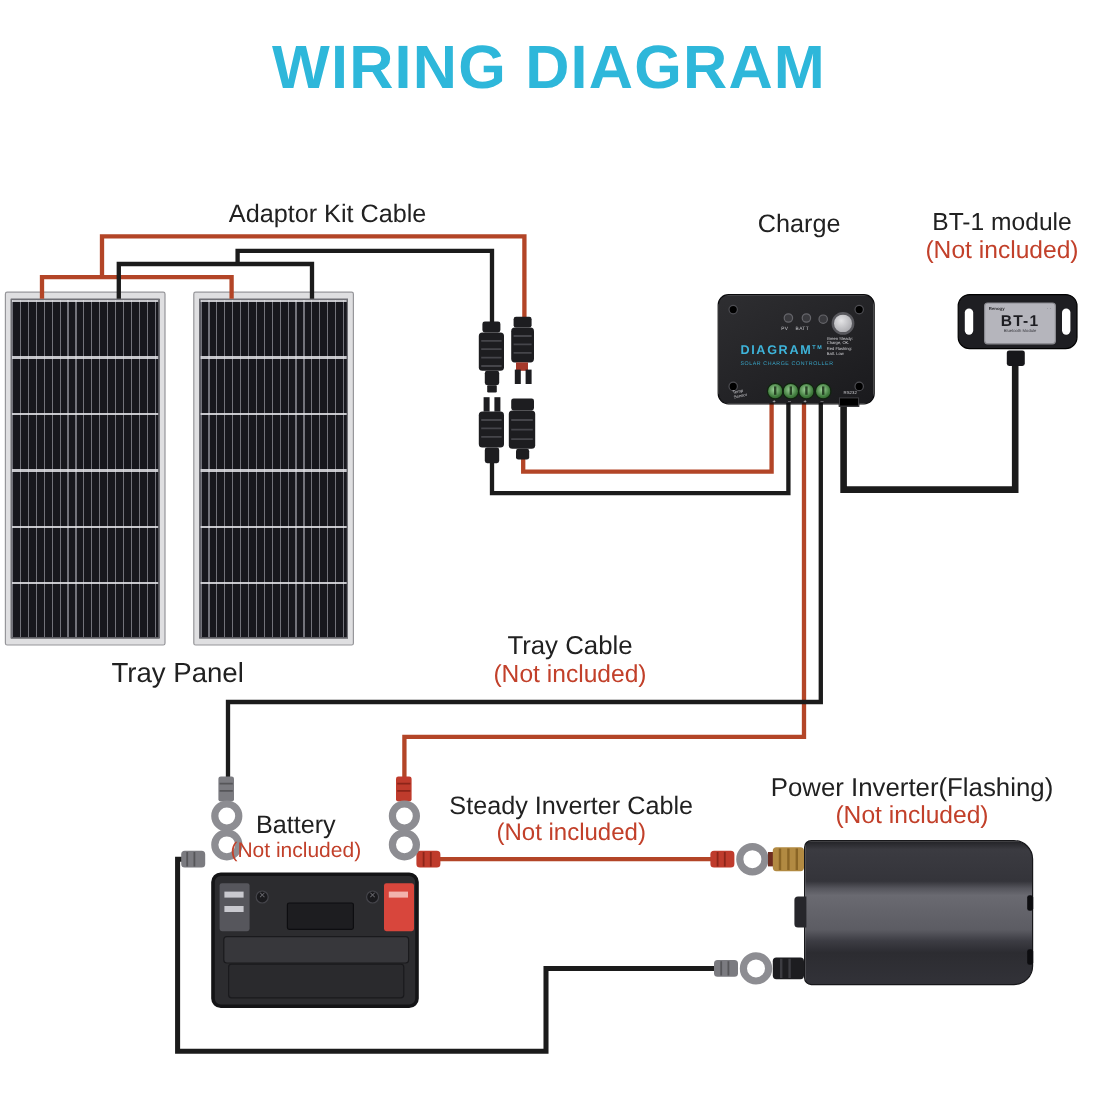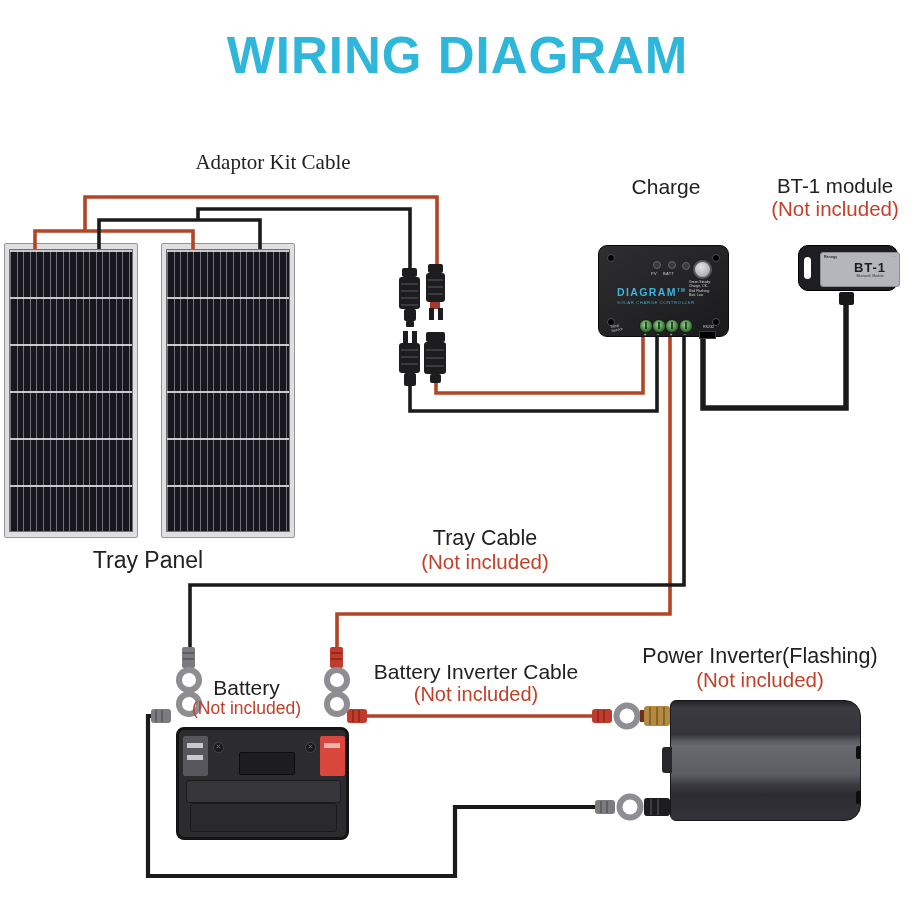--- a/index.html
+++ b/index.html
@@ -33,21 +33,21 @@
       background:radial-gradient(circle at 45% 40%,#9fd49a,#3f7a3c 60%,#27521f);}
   .term::after{content:"";position:absolute;left:4.5px;top:2px;width:2px;height:7px;background:rgba(20,40,18,.8);}
   .tmark{position:absolute;top:86px;font-size:4.5px;color:#d8d8dc;width:12px;text-align:center;}
   #cc-temp{position:absolute;left:12px;top:78px;font-size:3.6px;line-height:4.4px;color:#cfcfd3;transform:rotate(-12deg);}
   #cc-rs232{position:absolute;left:104px;top:79px;font-size:3.6px;color:#cfcfd3;}
   #cc-port{position:absolute;left:100px;top:85px;width:15px;height:6px;background:#000;border:1px solid #3c3c40;}
   
   #bt1{left:798px;top:245px;width:100px;height:46px;background:#1e1e22;border:1px solid #000;border-radius:10px;box-sizing:border-box;}
   .bt1-slot{position:absolute;top:11px;width:7px;height:22px;background:#fff;border-radius:4px;}
   #bt1-plate{position:absolute;left:21px;top:6px;width:58px;height:33px;background:#b5b5bc;border-radius:3px;
-      border:1px solid #8a8a90;text-align:center;padding-left:20px;}
+      border:1px solid #8a8a90;text-align:center;}
   #bt1-brand{position:absolute;left:3px;top:2px;font-size:3.6px;color:#2c2c30;font-weight:bold;}
   #bt1-dots{position:absolute;right:3px;top:2px;font-size:3.6px;color:#44444a;line-height:4px;}
   #bt1-name{margin-top:8px;font-size:13px;font-weight:bold;color:#1d1d22;letter-spacing:1px;line-height:13px;}
   #bt1-sub{font-size:3.5px;color:#3a3a40;}
   
   #battery{left:176px;top:727px;width:173px;height:113px;background:#2c2c2f;border:3px solid #141416;
       border-radius:8px;box-sizing:border-box;}
   #bat-neg-block{position:absolute;left:4px;top:6px;width:25px;height:40px;background:#56565c;border-radius:2px;}
   .bat-slot{position:absolute;left:4px;width:16px;height:5px;background:#c9c9cf;}
   #bat-pos-block{position:absolute;left:141px;top:6px;width:25px;height:40px;background:#d8463c;border-radius:2px;}
@@ -224,45 +224,45 @@
     <div id="bat-band"></div>
     <div id="bat-foot"></div>
   </div>
 
   <div id="inverter" class="abs">
     <div id="inv-tab"></div>
     <div class="inv-port" style="top:45px;"></div>
     <div class="inv-port" style="top:90px;"></div>
   </div>
 
-  <div class="lbl" style="left:163px;top:150px;width:220px;font-family:Liberation Serif, serif;">Adaptor Kit Cable</div>
+  <div class="lbl" style="left:163px;top:167px;width:220px;">Adaptor Kit Cable</div>
 
   <div class="lbl" style="left:591px;top:173px;width:150px;line-height:27px;">
     <div>Charge</div>
   </div>
 
   <div class="lbl" style="left:752px;top:174px;width:166px;line-height:23px;font-size:20.5px;">
     <div>BT-1 module</div>
     <div class="red">(Not included)</div>
   </div>
 
   <div class="lbl" style="left:64px;top:548px;width:168px;font-size:23px;">Tray Panel</div>
 
-  <div class="lbl" style="left:395px;top:527px;width:180px;line-height:23px;">
+  <div class="lbl" style="left:385px;top:527px;width:180px;line-height:23px;">
     <div style="font-size:21.5px;">Tray Cable</div>
     <div class="red" style="font-size:20.5px;">(Not included)</div>
   </div>
 
   <div class="lbl" style="left:174px;top:677px;width:145px;line-height:21px;">
     <div style="font-size:21px;">Battery</div>
     <div class="red" style="font-size:17.5px;">(Not included)</div>
   </div>
 
   <div class="lbl" style="left:346px;top:660px;width:260px;line-height:23px;">
-    <div>Battery Inverter Cable</div>
+    <div>Steady Inverter Cable</div>
     <div class="red" style="font-size:20px;">(Not included)</div>
   </div>
 
   <div class="lbl" style="left:610px;top:645px;width:300px;line-height:23px;">
     <div style="font-size:21.5px;">Power Inverter(Flashing)</div>
     <div class="red" style="font-size:20.5px;">(Not included)</div>
   </div>
 
 </div>
 

